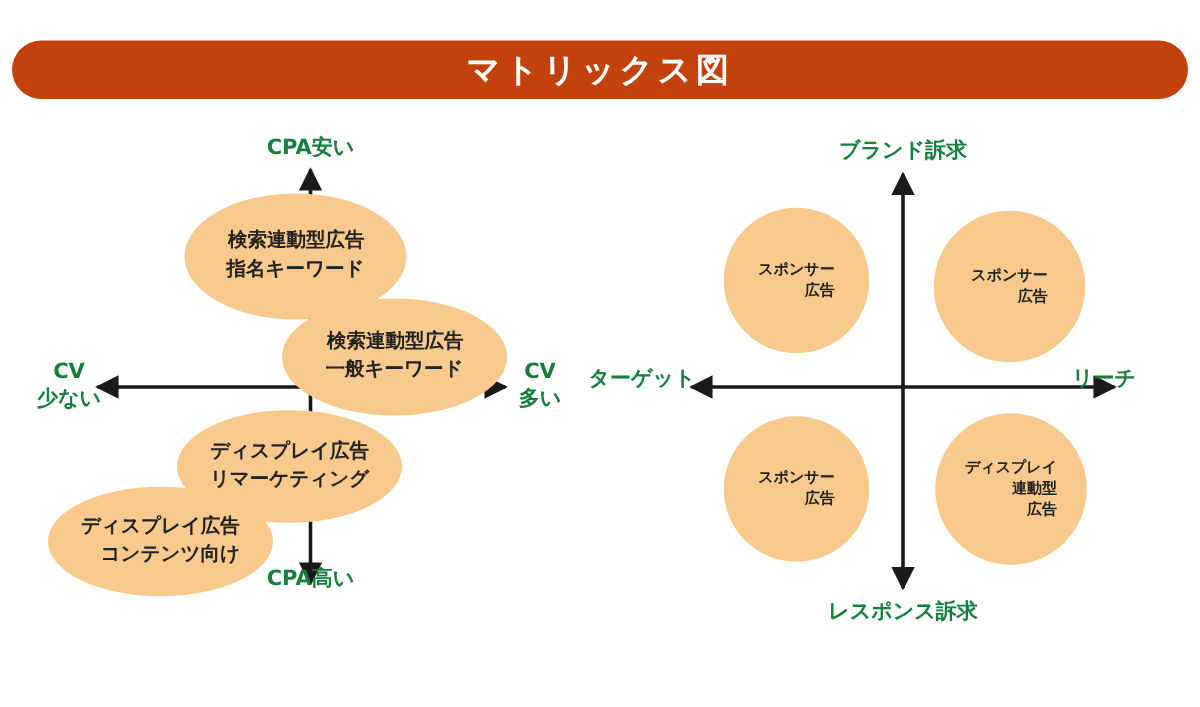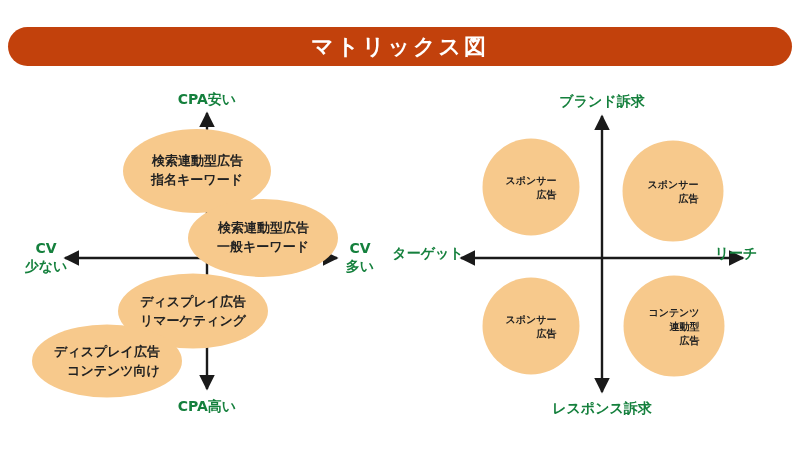--- a/index.html
+++ b/index.html
@@ -89,21 +89,21 @@
         <path d="M0,0 L10,5 L0,10 Z" fill="#1a1a1a"></path>
       </marker>
     </defs>
     <line x1="207" y1="113" x2="207" y2="389" stroke="#1a1a1a" stroke-width="2.4" marker-start="url(#ah)" marker-end="url(#ah)"></line>
     <line x1="65" y1="258" x2="337" y2="258" stroke="#1a1a1a" stroke-width="2.4" marker-start="url(#ah)" marker-end="url(#ah)"></line>
     <line x1="602" y1="116" x2="602" y2="392" stroke="#1a1a1a" stroke-width="2.4" marker-start="url(#ah)" marker-end="url(#ah)"></line>
     <line x1="461" y1="258" x2="743" y2="258" stroke="#1a1a1a" stroke-width="2.4" marker-start="url(#ah)" marker-end="url(#ah)"></line>
   </svg>
 
   <div class="axis-label" style="left:207px; top:99px;">CPA安い</div>
-  <div class="axis-label" style="left:207px; top:406px;">CPA高い</div>
+  <div class="axis-label" style="left:207px; top:386px;">CPA高い</div>
   <div class="axis-label" style="left:46px; top:257px;">CV
 少ない</div>
   <div class="axis-label" style="left:360px; top:257px;">CV
 多い</div>
 
   <div class="bubble" style="left:197px; top:171px; width:148px; height:84px;">
     <span class="bubble-label">検索連動型広告
 指名キーワード</span>
   </div>
   <div class="bubble" style="left:263px; top:238px; width:150px; height:78px;">
@@ -130,18 +130,18 @@
   </div>
   <div class="bubble round" style="left:673px; top:191px; width:101px; height:101px;">
     <span class="bubble-label">スポンサー
 広告</span>
   </div>
   <div class="bubble round" style="left:531px; top:326px; width:97px; height:97px;">
     <span class="bubble-label">スポンサー
 広告</span>
   </div>
   <div class="bubble round" style="left:674px; top:326px; width:101px; height:101px;">
-    <span class="bubble-label">コンテンツ
+    <span class="bubble-label">ディスプレイ
 連動型
 広告</span>
   </div>
 
 </div>
 
 </body></html>

